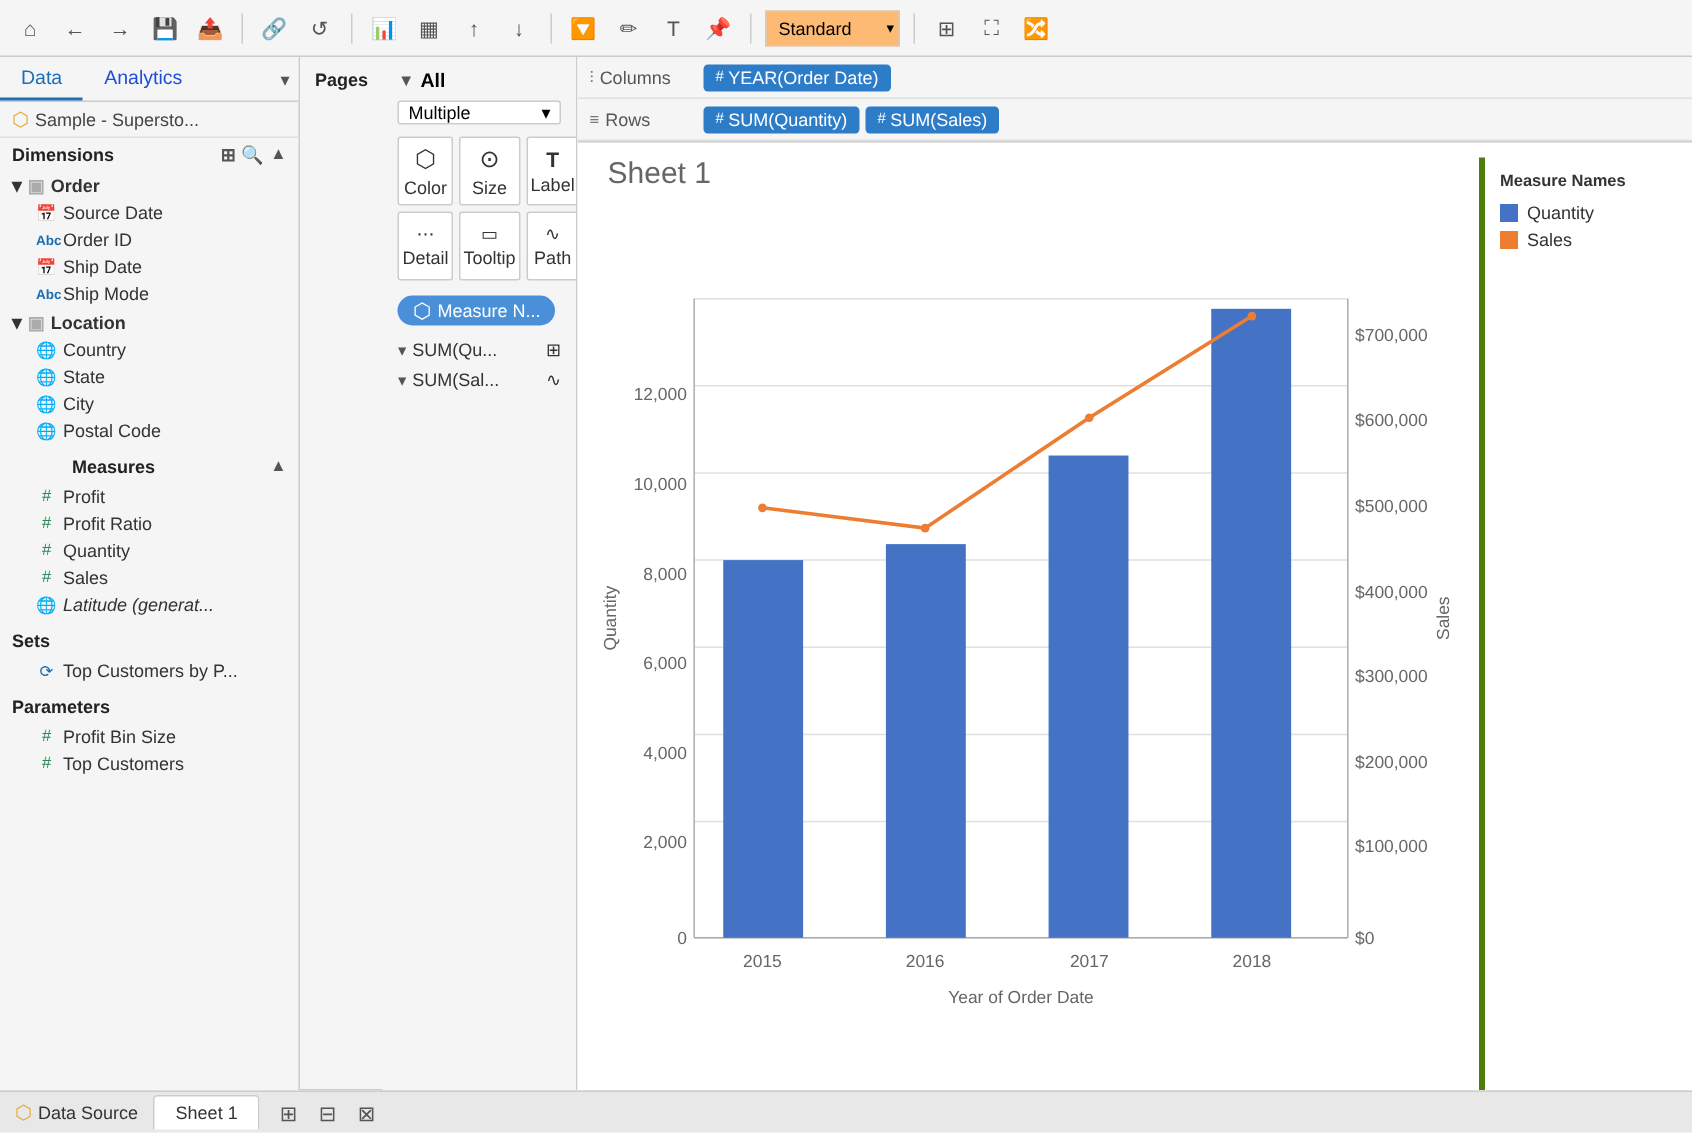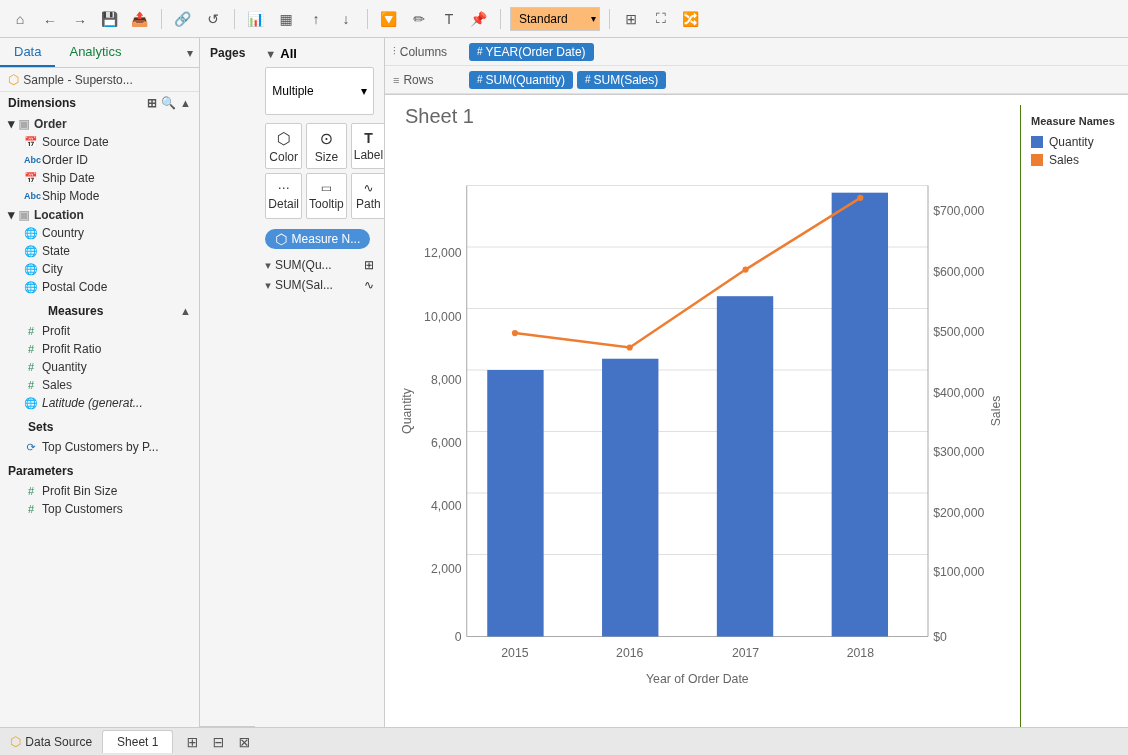--- a/index.html
+++ b/index.html
@@ -62,21 +62,21 @@
       border-bottom: 1px solid #ccc;
       background: #f5f5f5;
     }
     .tab-btn {
       padding: 6px 14px;
       cursor: pointer;
       border: none;
       background: transparent;
       font-size: 13px;
       font-weight: 500;
-      color: #15803d;
+      color: #1d4ed8;
       border-bottom: 2px solid transparent;
     }
     .tab-btn.active { border-bottom: 2px solid #1a6fb5; color: #1a6fb5; }
     .tab-arrow {
       margin-left: auto;
       background: transparent;
       border: none;
       cursor: pointer;
       color: #555;
       padding: 0 6px;
@@ -158,21 +158,21 @@
     }
     .marks-section { padding: 8px 10px; flex: 1; overflow: hidden; }
     .marks-header { display: flex; align-items: center; gap: 4px; margin-bottom: 6px; }
     .marks-collapse { font-size: 11px; color: #555; cursor: pointer; background: transparent; border: none; }
     .marks-all { font-weight: 700; font-size: 13px; color: #000000; }
     .marks-type-dropdown {
       display: flex;
       align-items: center;
       border: 1px solid #ccc;
       background: white;
-      padding: 16px 6px;
+      padding: 0 6px;
       margin-bottom: 8px;
       cursor: pointer;
       font-size: 12px;
       justify-content: space-between;
       border-radius: 2px;
     }
     .marks-buttons {
       display: grid;
       grid-template-columns: repeat(3, 1fr);
       gap: 4px;
@@ -283,24 +283,24 @@
       flex-direction: column;
       overflow: hidden;
     }
     .chart-svg-area {
       flex: 1;
       position: relative;
     }
 
     
     .legend-panel {
-      width: 108px;
+      width: 142px;
       padding: 10px;
       background: white;
-      border-left: 1px solid #4d7c0f;
+      border-left: 4px solid #4d7c0f;
       flex-shrink: 0;
     }
     .legend-title {
       font-size: 11px;
       font-weight: 700;
       color: #333;
       margin-bottom: 8px;
     }
     .legend-item {
       display: flex;
@@ -476,21 +476,21 @@
       </div>
       <div class="field-item">
         <span class="field-icon field-icon-green">#</span>
         <span>Sales</span>
       </div>
       <div class="field-item">
         <span class="field-icon field-icon-globe">🌐</span>
         <span style="font-style:italic;">Latitude (generat...</span>
       </div>
 
-      <div class="section-header" style="margin-top:4px;margin-left:20px;">
+      <div class="section-header" style="margin-top:4px;">
         <span>Sets</span>
       </div>
       <div class="field-item">
         <span class="field-icon" style="color:#1a6fb5;">⟳</span>
         <span>Top Customers by P...</span>
       </div>
 
       <div class="section-header" style="margin-top:4px;">
         <span>Parameters</span>
       </div>

